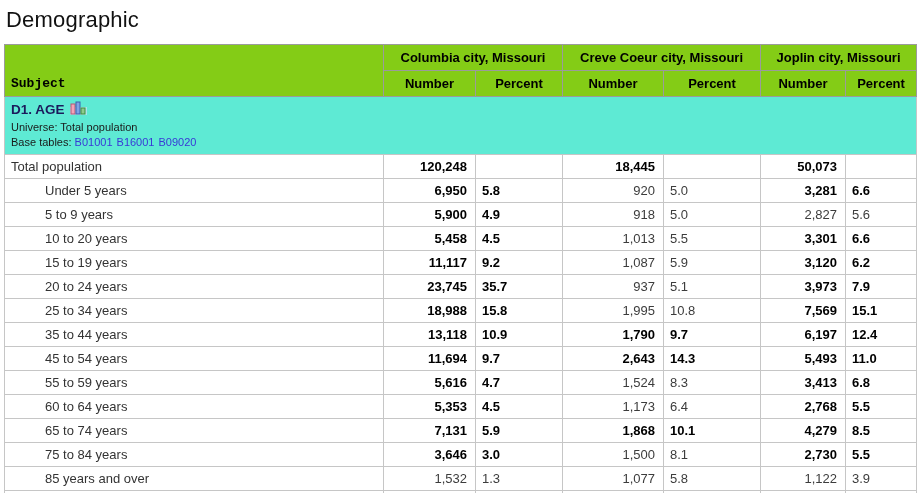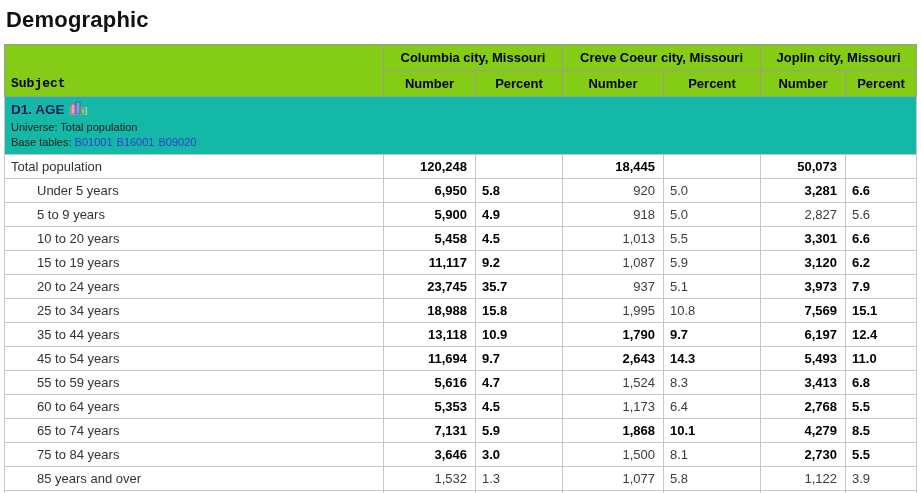--- a/index.html
+++ b/index.html
@@ -6,21 +6,21 @@
     margin: 0;
     padding: 0;
     background: #ffffff;
     width: 921px;
     height: 493px;
     overflow: hidden;
     font-family: "Liberation Sans", sans-serif;
   }
   .page-title {
     font-size: 22px;
-    font-weight: bold;
+    font-weight: normal;
     color: #111111;
     margin: 7px 10px 11px 6px;
     letter-spacing: 0.2px;
   }
   table.profile {
     border-collapse: collapse;
     table-layout: fixed;
     width: 912px;
     margin-left: 4px;
     font-size: 13px;
@@ -39,21 +39,21 @@
   th.subject-hdr {
     text-align: left;
     vertical-align: bottom;
     padding-left: 6px;
     padding-bottom: 5px;
     font-family: Liberation Mono, monospace;
   }
   th.city-hdr { text-align: center; }
   th.sub-hdr  { text-align: center; }
   tr.section-row td {
-    background: #14b8a6;
+    background: #5eead4;
     padding: 3px 6px 4px 6px;
     vertical-align: top;
     border-bottom: 1px solid #8f8f8f;
   }
   .sec-title-line {
     display: flex;
     align-items: center;
     gap: 5px;
     margin-bottom: 2px;
   }
@@ -77,21 +77,21 @@
     height: 15px;
     padding: 4px 6px;
     border-color: #c6c6c6;
     border-top: none;
     color: #3c3c3c;
     white-space: nowrap;
     overflow: hidden;
   }
   tbody.data tr { border-bottom: 1px solid #c6c6c6; }
   tbody.data td.row-label { text-align: left; padding-left: 6px; color: #333333; }
-  tbody.data td.row-label.indent { padding-left: 32px; }
+  tbody.data td.row-label.indent { padding-left: 40px; }
   tbody.data td.num { text-align: right; padding-right: 8px; }
   tbody.data td.pct { text-align: left; padding-right: 10px; }
   tbody.data td.bold { font-weight: bold; color: #000000; }
   tbody.data tr.group-top td { border-top: 1px solid #8f8f8f; }
   table.profile { border: 1px solid #7f7f7f; }
   .chart-icon { display: inline-block; }
 </style>
 </head>
 <body>
 

